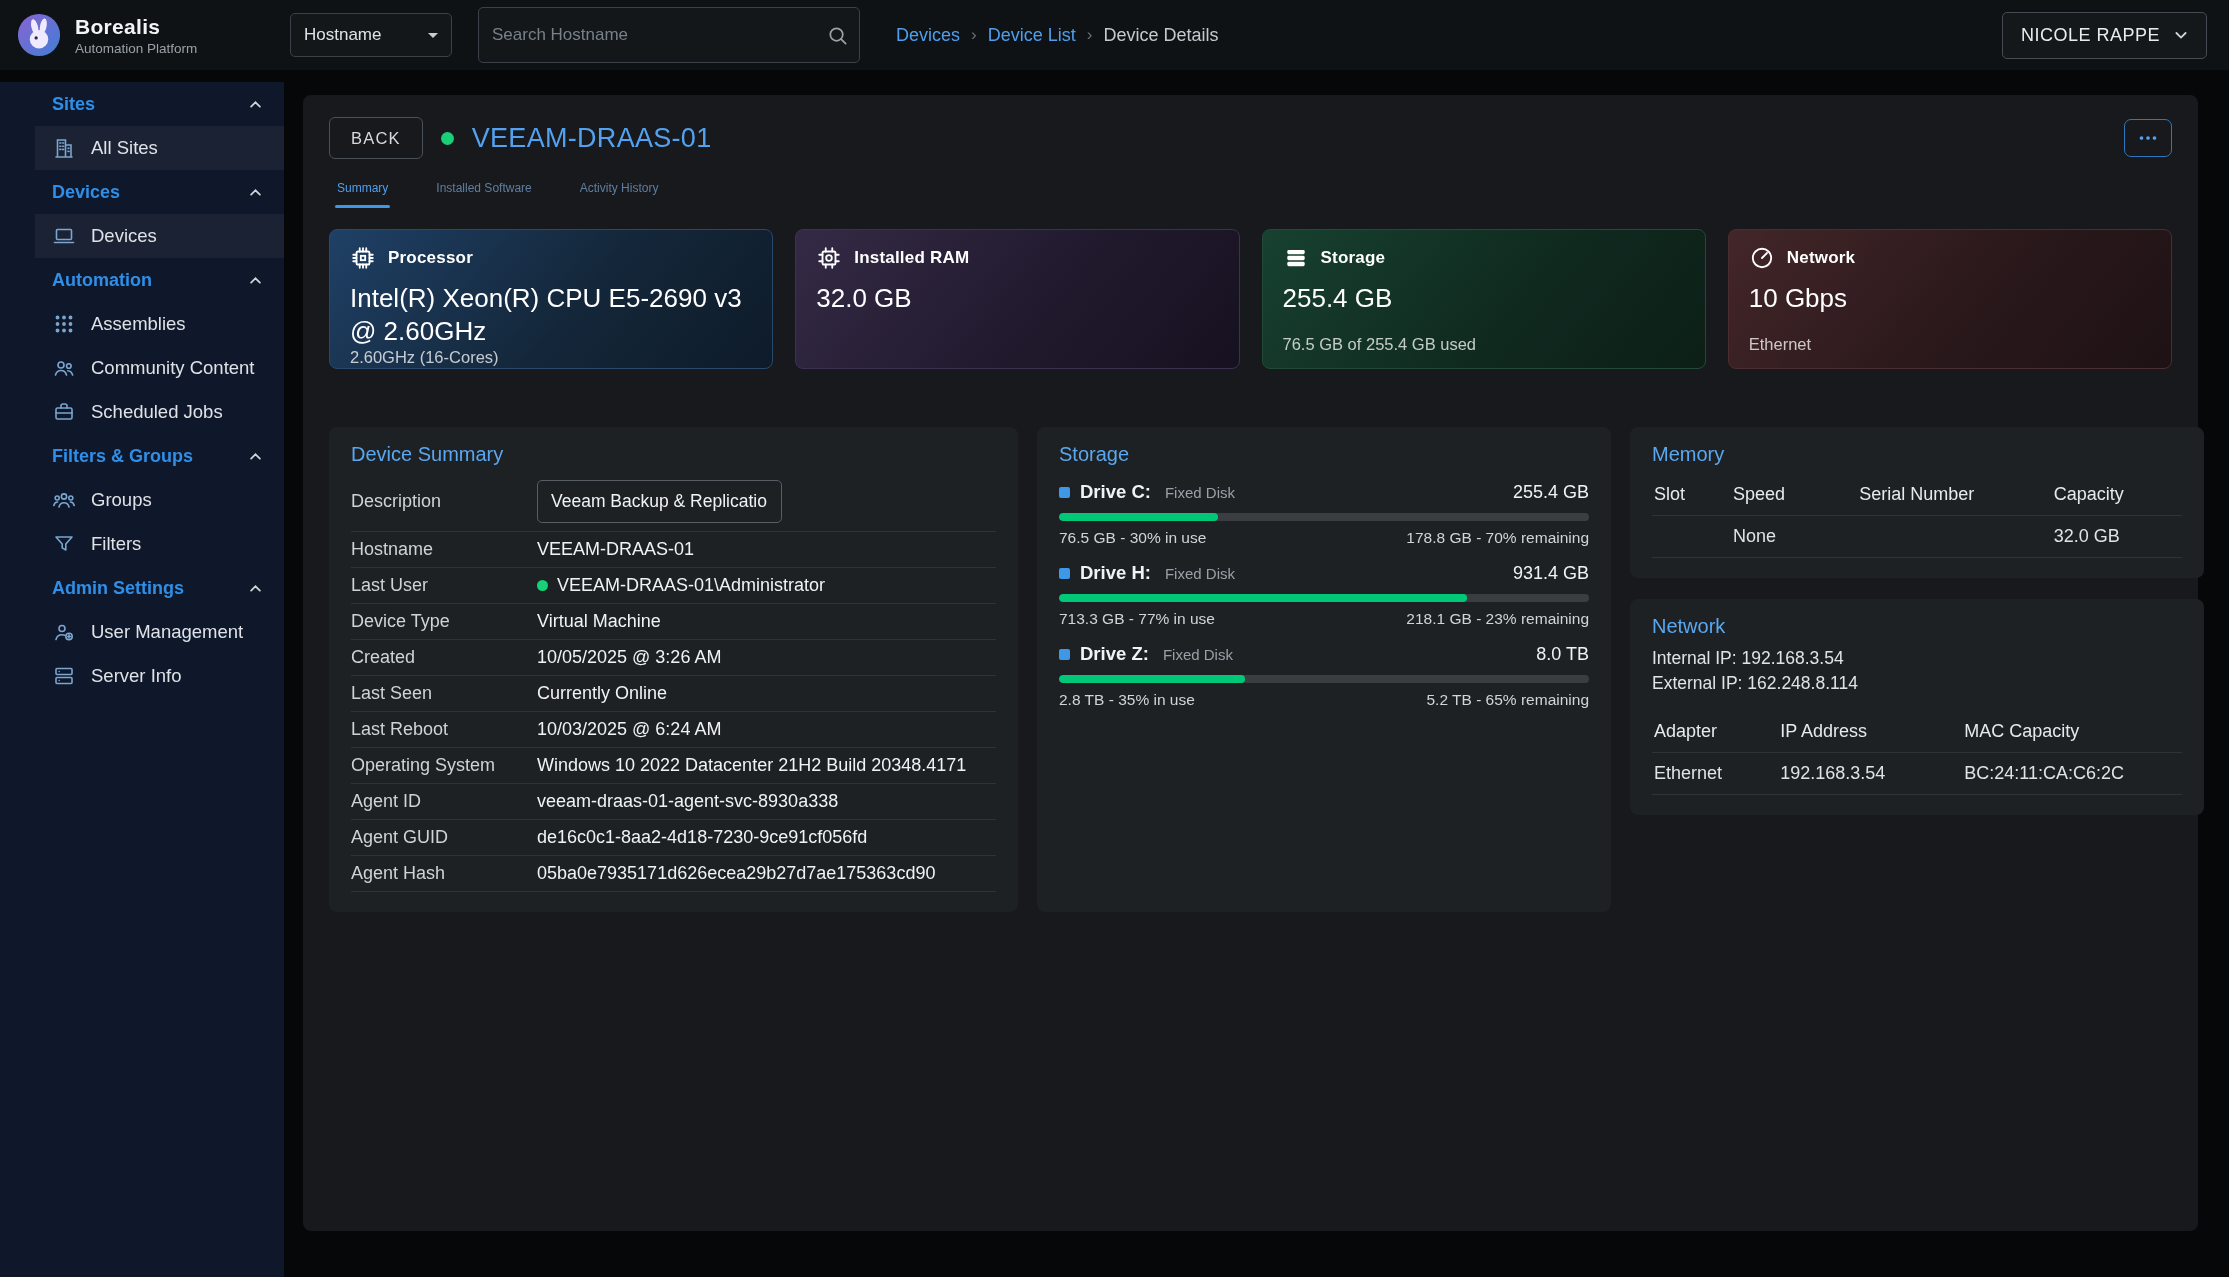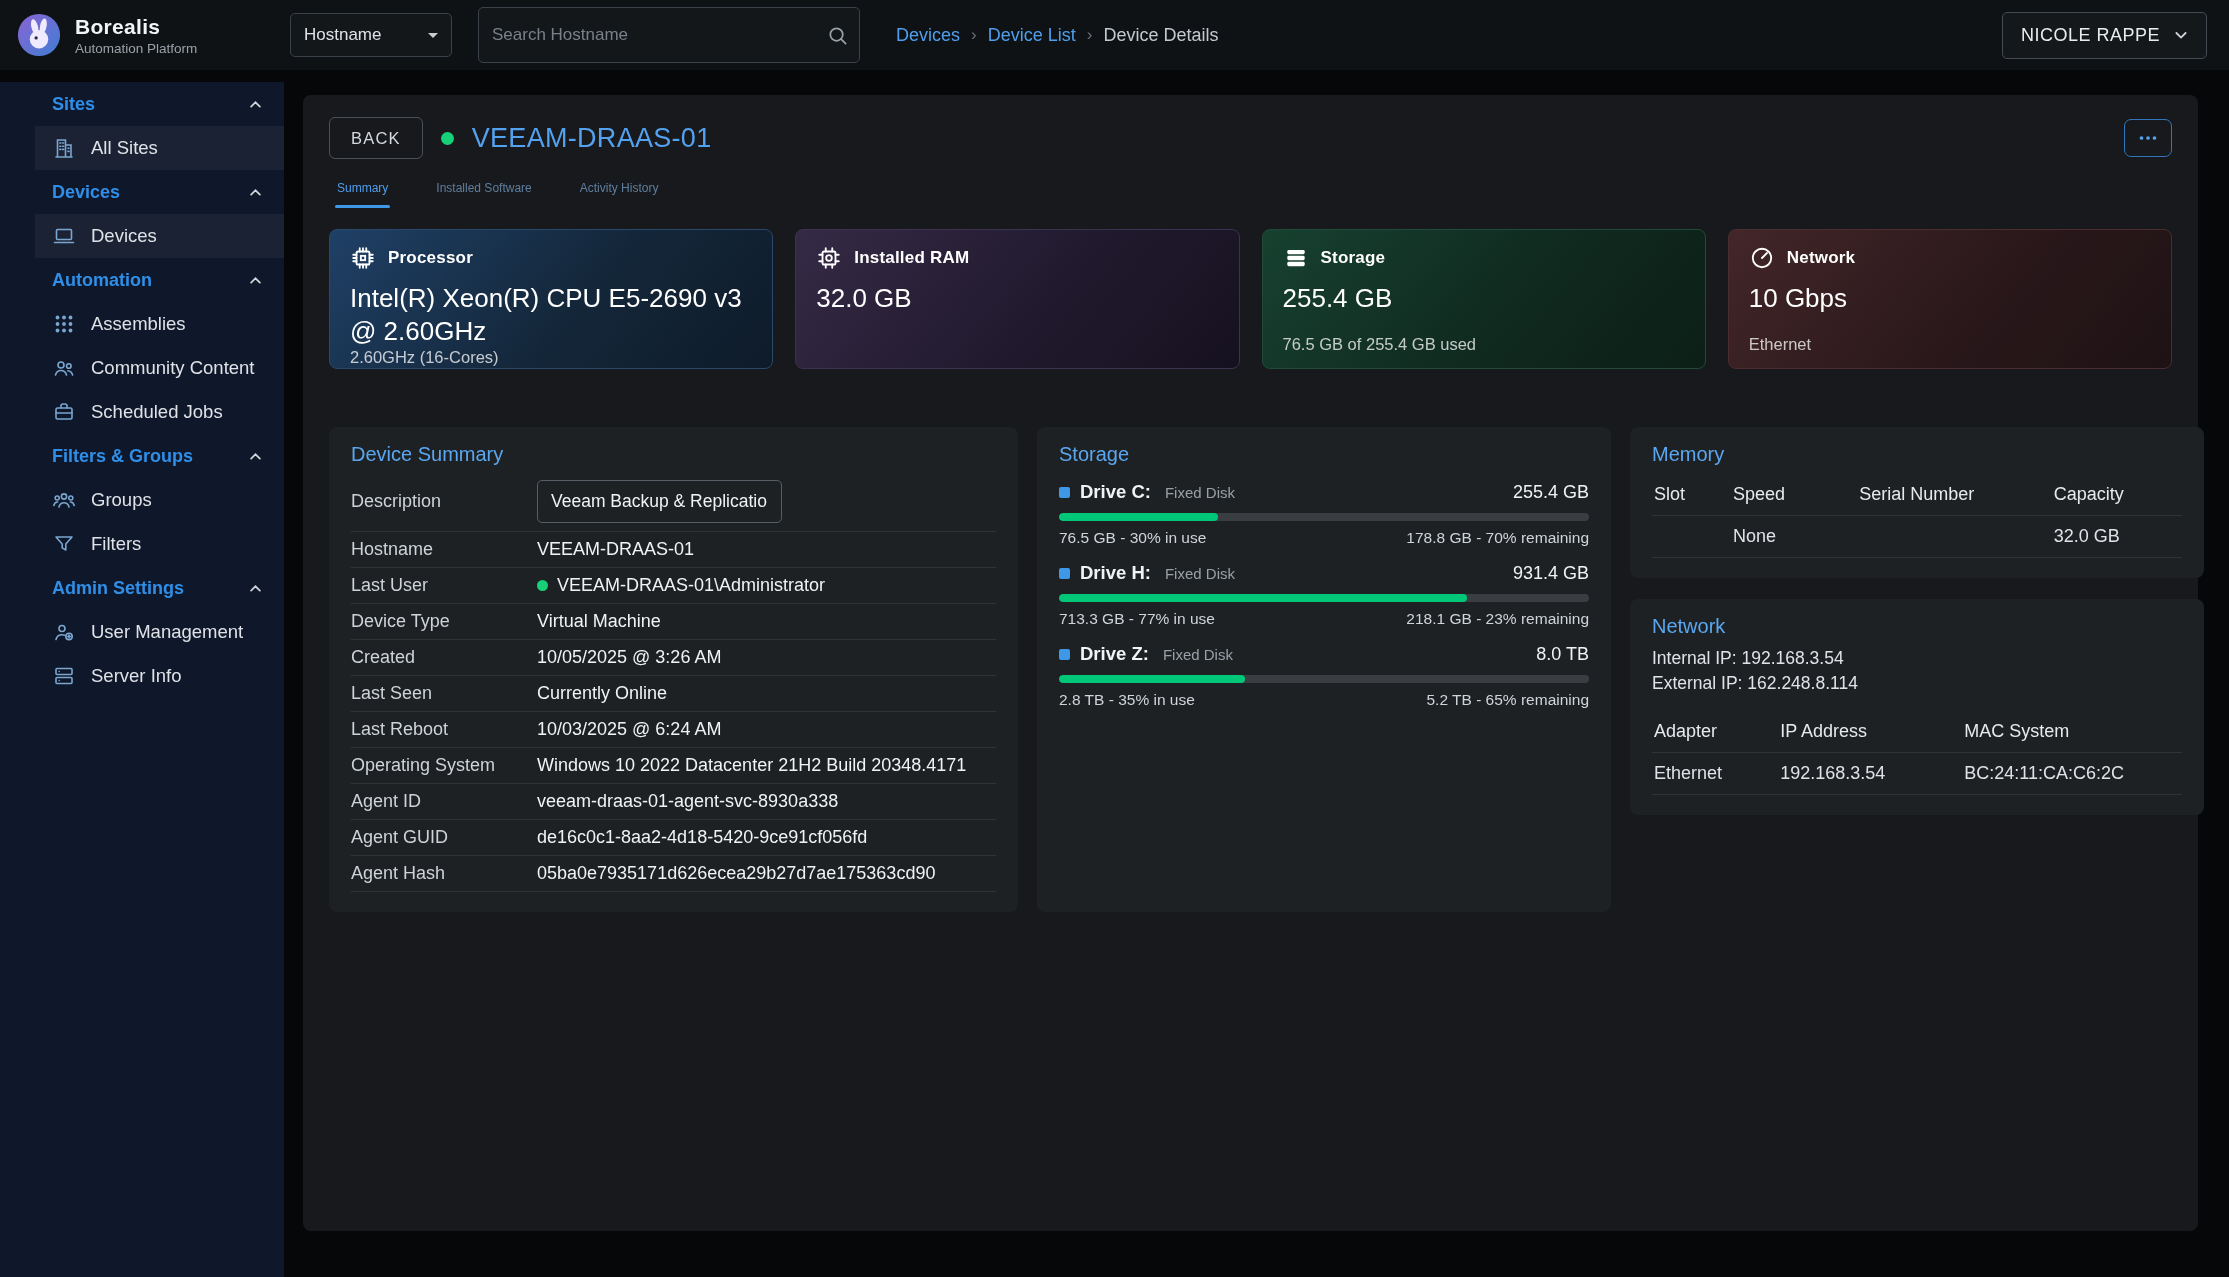--- a/index.html
+++ b/index.html
@@ -471,21 +471,21 @@
           </div>
           <div class="kv-row">
             <div class="kv-label">Agent ID</div>
             <div class="kv-value">
                 <span>veeam-draas-01-agent-svc-8930a338</span>
               </div>
           </div>
           <div class="kv-row">
             <div class="kv-label">Agent GUID</div>
             <div class="kv-value">
-                <span>de16c0c1-8aa2-4d18-5420-9ce91cf056fd</span>
+                <span>de16c0c1-8aa2-4d18-7230-9ce91cf056fd</span>
               </div>
           </div>
           <div class="kv-row">
             <div class="kv-label">Agent Hash</div>
             <div class="kv-value">
                 <span>05ba0e7935171d626ecea29b27d7ae175363cd90</span>
               </div>
           </div>
         </div>
       </section>
@@ -562,21 +562,21 @@
         <section class="sub-panel network-panel">
           <h2>Network</h2>
           <div class="ip-block">
             <div class="ip-line">Internal IP: 192.168.3.54</div>
             <div class="ip-line">External IP: 162.248.8.114</div>
           </div>
           <div class="nt-table">
             <div class="mt-row mt-header network-grid">
               <span>Adapter</span>
               <span>IP Address</span>
-              <span>MAC System</span>
+              <span>MAC Capacity</span>
             </div>
             <div class="mt-row mt-data network-grid">
               <span>Ethernet</span>
               <span>192.168.3.54</span>
               <span>BC:24:11:CA:C6:2C</span>
             </div>
           </div>
         </section>
       </div>
 

